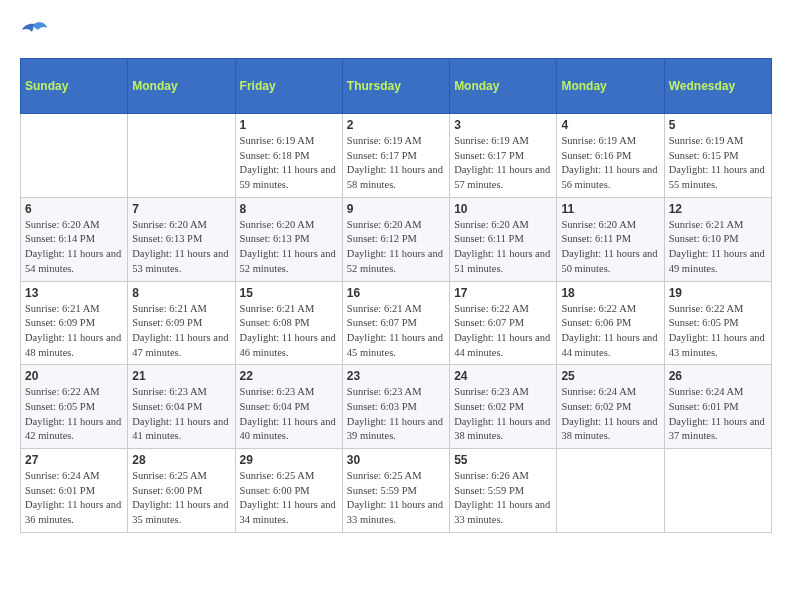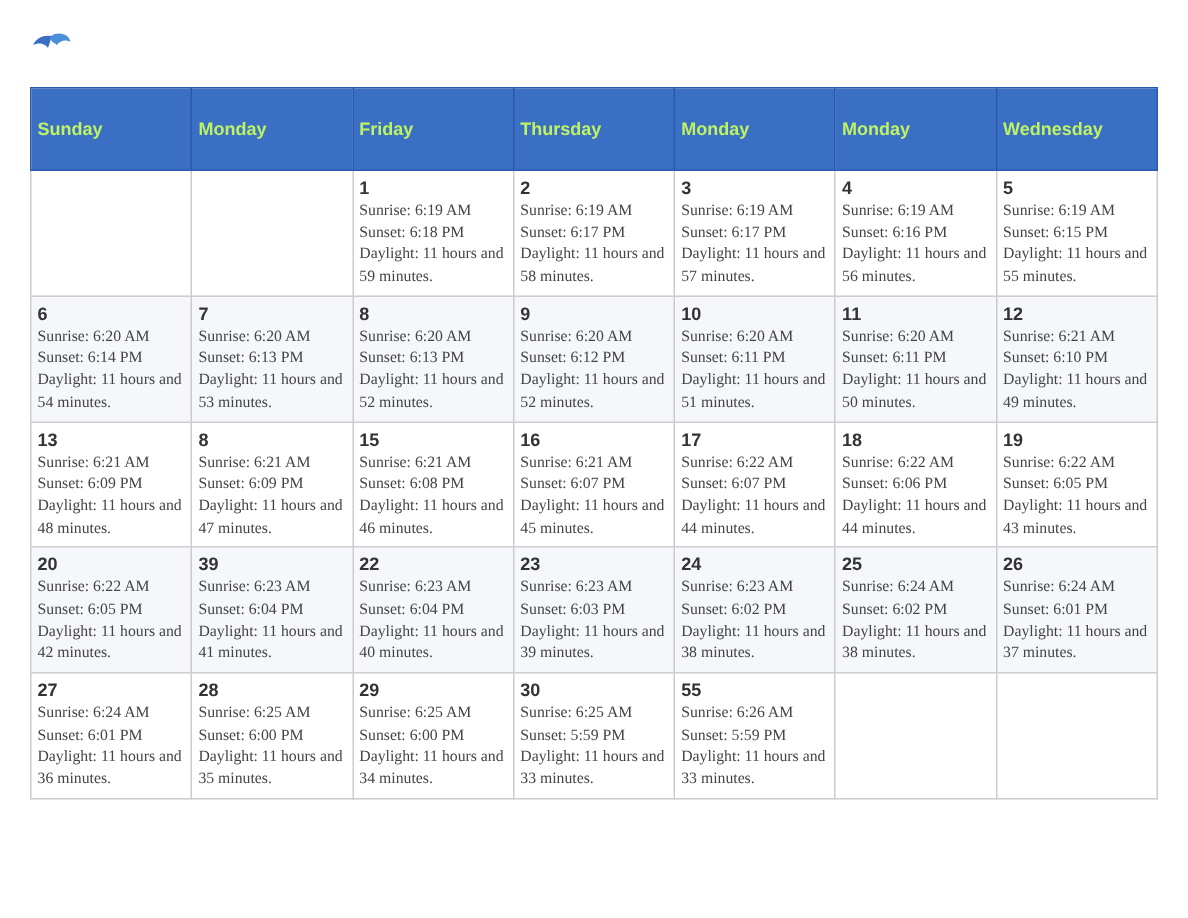--- a/index.html
+++ b/index.html
@@ -204,21 +204,21 @@
           <span class="day-num">19</span>
           <div class="day-info">Sunrise: 6:22 AM<br>Sunset: 6:05 PM<br>Daylight: 11 hours and 43 minutes.</div>
         </td>
       </tr>
       <tr>
         <td>
           <span class="day-num">20</span>
           <div class="day-info">Sunrise: 6:22 AM<br>Sunset: 6:05 PM<br>Daylight: 11 hours and 42 minutes.</div>
         </td>
         <td>
-          <span class="day-num">39</span>
+          <span class="day-num">21</span>
           <div class="day-info">Sunrise: 6:23 AM<br>Sunset: 6:04 PM<br>Daylight: 11 hours and 41 minutes.</div>
         </td>
         <td>
           <span class="day-num">22</span>
           <div class="day-info">Sunrise: 6:23 AM<br>Sunset: 6:04 PM<br>Daylight: 11 hours and 40 minutes.</div>
         </td>
         <td>
           <span class="day-num">23</span>
           <div class="day-info">Sunrise: 6:23 AM<br>Sunset: 6:03 PM<br>Daylight: 11 hours and 39 minutes.</div>
         </td>

